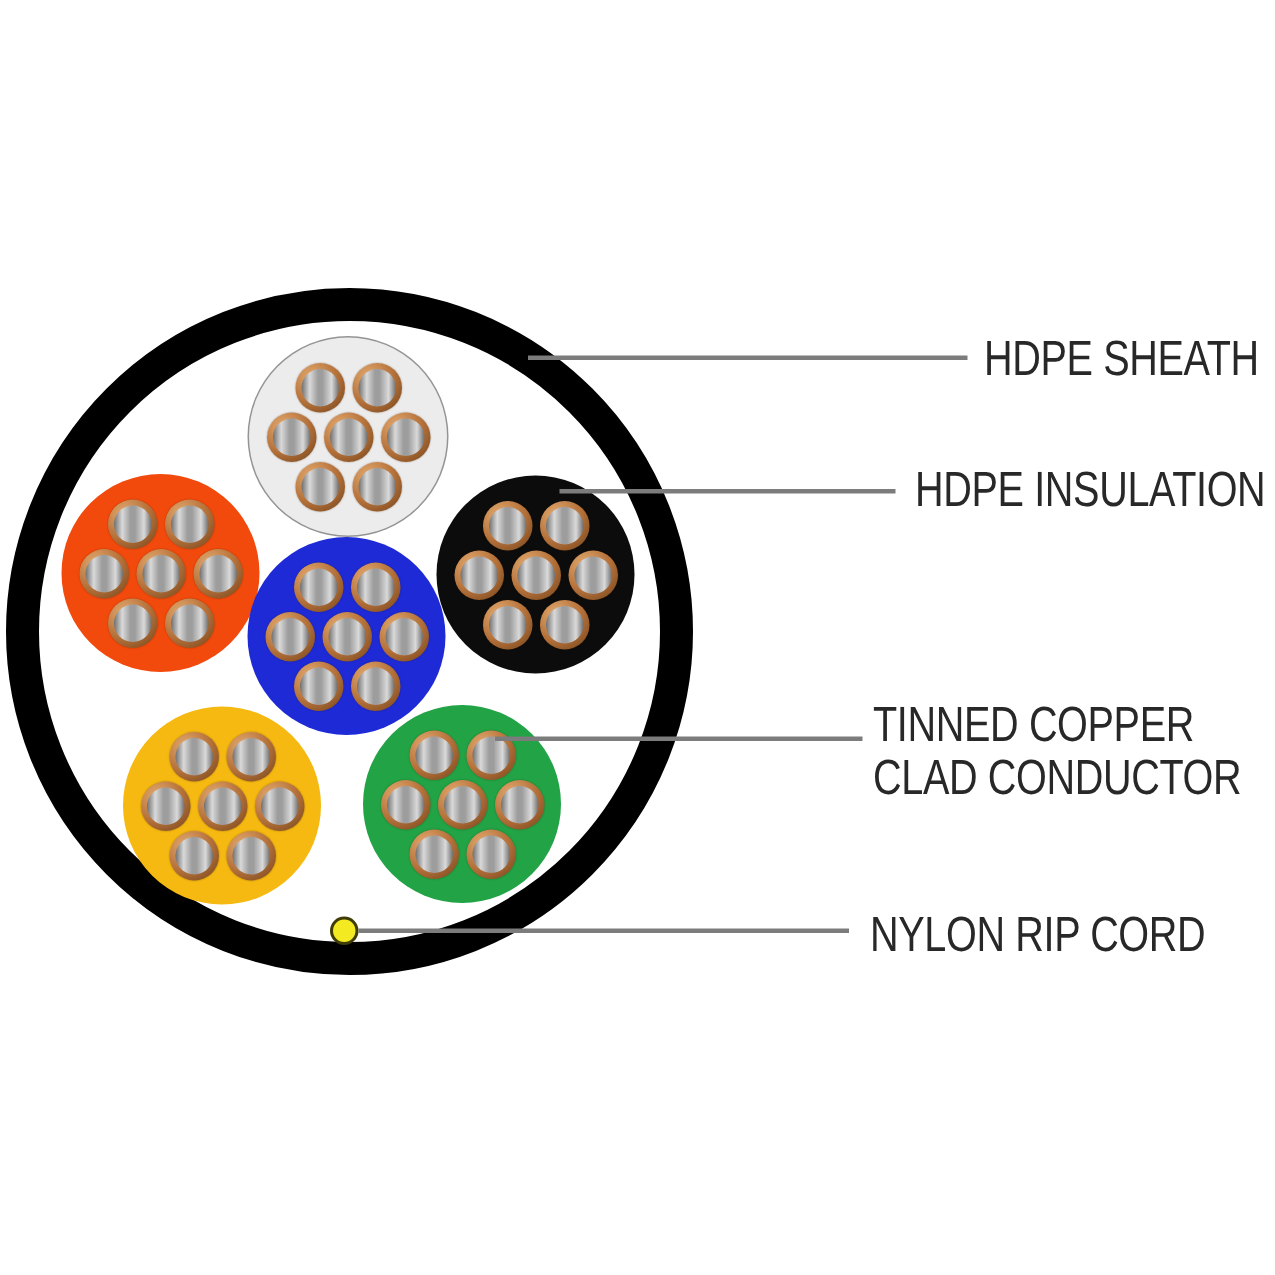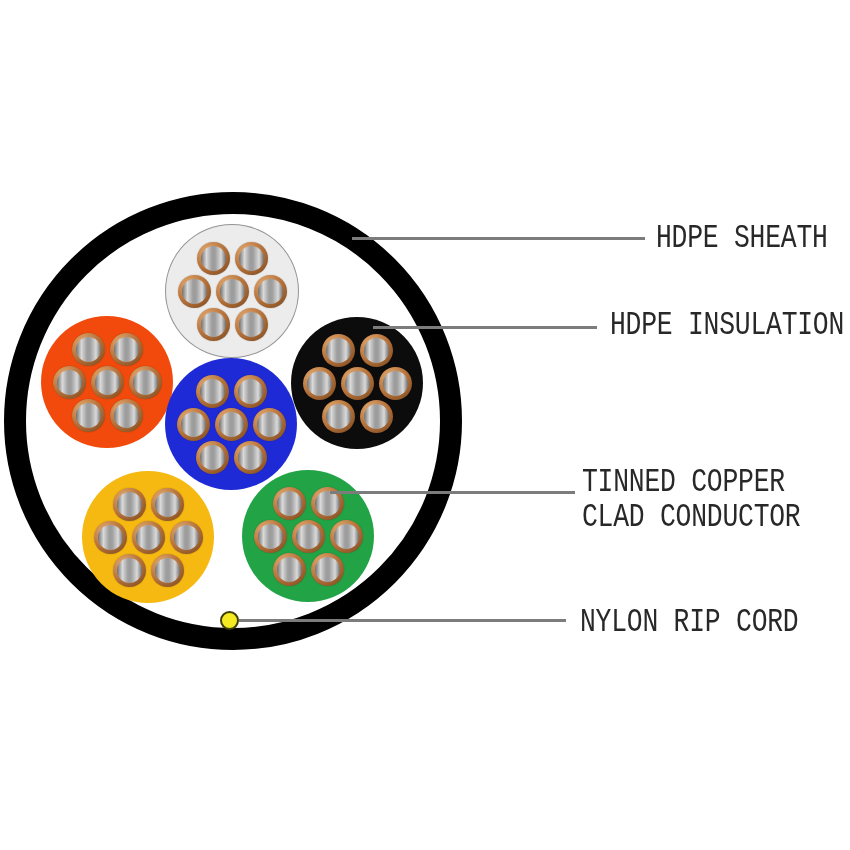--- a/index.html
+++ b/index.html
@@ -1,18 +1,18 @@
 <!DOCTYPE html>
 <html style="--sheath: #000000; --leader_line: #7c7c7c; --label_text: #282828; --copper_light: #e2a96e; --copper_mid: #b5713a; --copper_dark: #6e4018; --tin_light: #d9d9d9; --tin_mid: #9d9d9d; --tin_dark: #6f6f6f; --ripcord_fill: #f3ea22; --ripcord_border: #3f3d05;"><head>
 <meta charset="utf-8">
 <style>
   html,body{margin:0;padding:0;background:#ffffff;}
   .stage{
     position:relative;width:850px;height:850px;background:#ffffff;overflow:hidden;
-    font-family:Liberation Mono, monospace;
+    font-family:Liberation Sans, sans-serif;
   }
   
   .sheath-ring{
     position:absolute;left:4px;top:192px;width:458px;height:458px;
     box-sizing:border-box;border:22px solid var(--sheath,#000);
     border-radius:50%;background:transparent;
   }
   
   .bundle{
     position:absolute;width:132px;height:132px;border-radius:50%;

